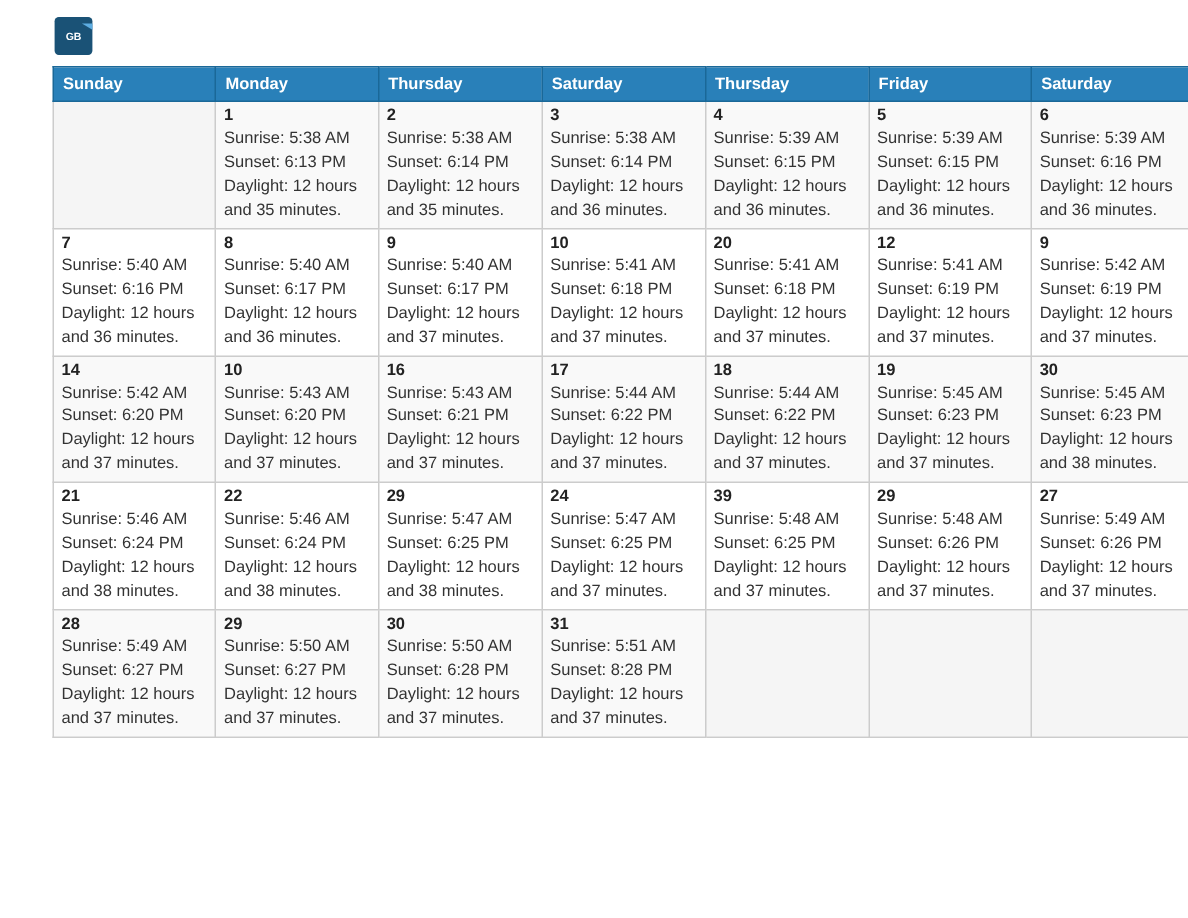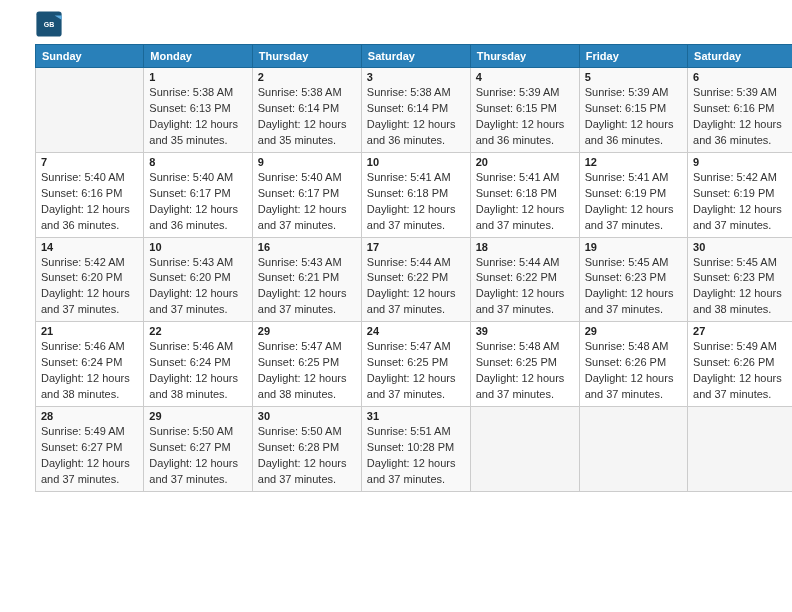--- a/index.html
+++ b/index.html
@@ -349,21 +349,21 @@
           <td>
             <span class="day-num">30</span>
             <div class="day-info" style="white-space: pre-line;">Sunrise: 5:50 AM
 Sunset: 6:28 PM
 Daylight: 12 hours
 and 37 minutes.</div>
           </td>
           <td>
             <span class="day-num">31</span>
             <div class="day-info" style="white-space: pre-line;">Sunrise: 5:51 AM
-Sunset: 10:28 PM
+Sunset: 8:28 PM
 Daylight: 12 hours
 and 37 minutes.</div>
           </td>
           <td class="empty-cell"></td>
           <td class="empty-cell"></td>
           <td class="empty-cell"></td>
         </tr>
       </tbody>
   </table>
 </div>

